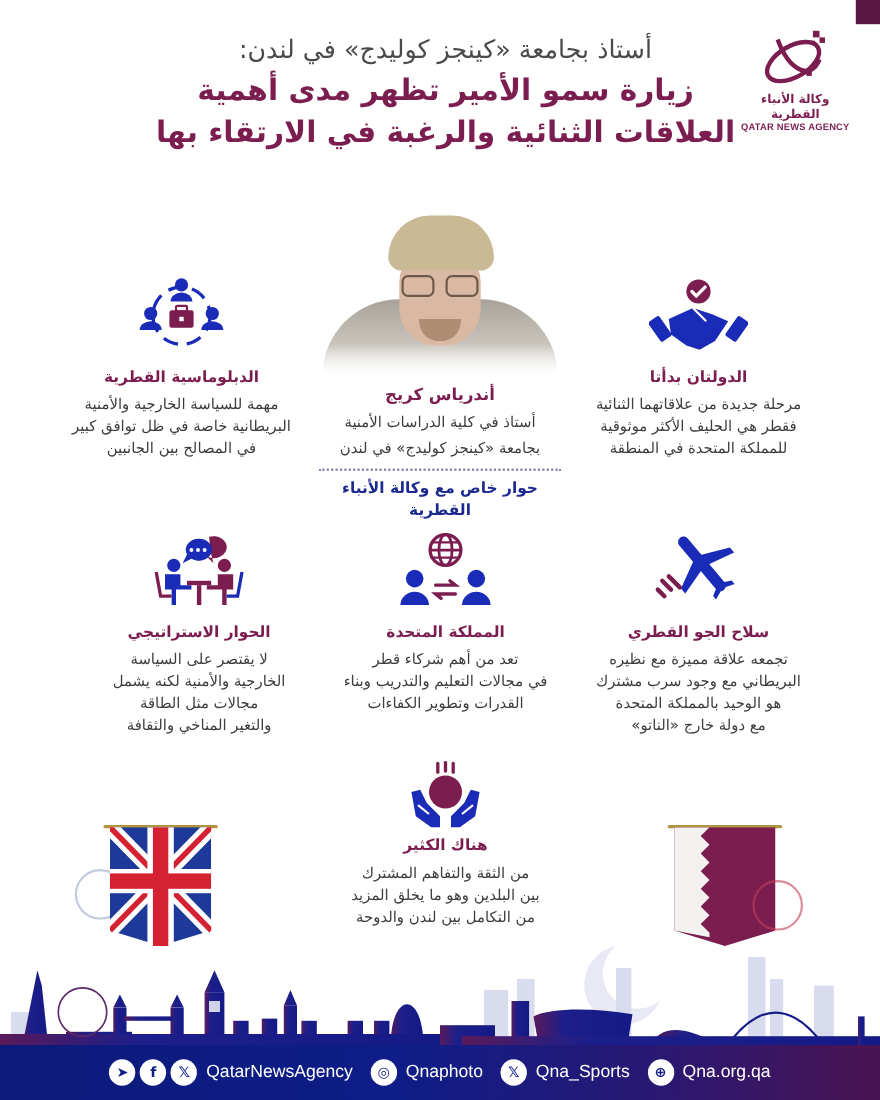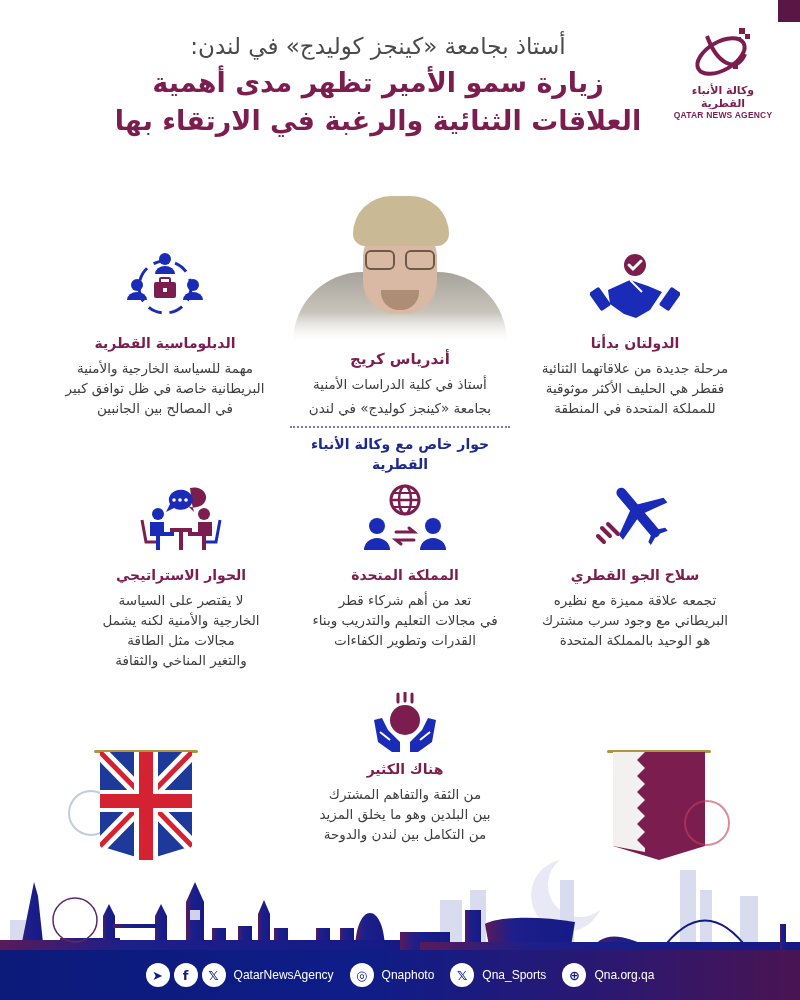--- a/index.html
+++ b/index.html
@@ -8,21 +8,21 @@
 
     .corner-block { position: absolute; top: 0; right: 0; width: 22px; height: 22px; background: #5a1746; }
 
     
     .logo { position: absolute; top: 24px; right: 22px; width: 110px; height: 100px; text-align: center; direction: ltr; }
     .logo svg { display: block; margin: 0 auto; }
     .logo-ar { font-size: 11px; font-weight: bold; color: #7b1d4f; direction: rtl; margin-top: -2px; }
     .logo-en { font-family: "Liberation Sans", sans-serif; font-size: 8.5px; font-weight: bold; color: #7b1d4f; letter-spacing: 0.2px; }
 
     
-    .header { position: absolute; top: 28px; left: 108px; width: 540px; text-align: center; }
+    .header { position: absolute; top: 28px; left: 135px; width: 540px; text-align: center; }
     .subtitle { font-size: 23px; color: #4a4a4a; font-weight: normal; line-height: 36px; }
     .title { font-size: 27px; color: #7b1d4f; font-weight: bold; line-height: 38px; }
 
     
     .person { position: absolute; top: 186px; left: 285px; width: 230px; text-align: center; }
     .portrait { width: 230px; height: 156px; position: relative; margin: 0 auto; overflow: hidden;
       background: radial-gradient(ellipse at 50% 110%, #ffffff 0%, #ffffff 20%, transparent 60%); }
     .portrait .coat { position: absolute; bottom: 0; left: 8px; width: 214px; height: 70px;
       background: linear-gradient(180deg, #a8a39a 0%, #c9c5bd 60%, #f4f3f1 100%); border-radius: 100px 100px 0 0; }
     .portrait .face { position: absolute; top: 34px; left: 78px; width: 74px; height: 94px; background: #d9b9a4; border-radius: 38px 38px 34px 34px; }
@@ -61,21 +61,21 @@
     .stamp-qa { top: 800px; left: 684px; border-color: #c3405a; }
 
     
     .skyline { position: absolute; top: 860px; left: 0; width: 800px; height: 92px; }
     .footer { position: absolute; top: 950px; left: 0; width: 800px; height: 50px;
       background: linear-gradient(90deg, #0c1a7a 0%, #0e1d88 45%, #2a1872 75%, #4a1452 100%);
       display: flex; align-items: center; justify-content: center; direction: ltr; gap: 16px; }
     .social-group { display: flex; align-items: center; gap: 4px; }
     .soc-icon { width: 24px; height: 24px; border-radius: 50%; background: #ffffff; color: #0e1d88;
       display: inline-flex; align-items: center; justify-content: center; font-family: "DejaVu Sans", sans-serif; font-size: 13px; font-weight: bold; }
-    .soc-label { color: #ffffff; font-family: "Liberation Sans", sans-serif; font-size: 12px; margin-left: 4px; }
+    .soc-label { color: #ffffff; font-family: "Liberation Sans", sans-serif; font-size: 16px; margin-left: 4px; }
   </style>
 </head>
 <body>
 
 <div class="corner-block"></div>
 
 <div class="logo">
   <svg width="72" height="62" viewBox="0 0 72 62">
     <ellipse cx="34" cy="32" rx="26" ry="14" fill="none" stroke="#7b1d4f" stroke-width="4" transform="rotate(-30 34 32)"></ellipse>
     <path d="M20 12 C 30 40, 50 50, 58 30" fill="none" stroke="#7b1d4f" stroke-width="4"></path>
@@ -155,20 +155,21 @@
       <path d="M49 52 L38 58 L38 62 L49 58 L60 62 L60 58 Z" fill="#1a2bb8"></path>
     </g>
     <line x1="12" y1="44" x2="20" y2="52" stroke="#7b1d4f" stroke-width="4" stroke-linecap="round"></line>
     <line x1="18" y1="40" x2="28" y2="50" stroke="#7b1d4f" stroke-width="4" stroke-linecap="round"></line>
     <line x1="8" y1="52" x2="14" y2="58" stroke="#7b1d4f" stroke-width="4" stroke-linecap="round"></line>
   </svg>
   <div class="f-title">سلاح الجو القطري</div>
   <div class="f-text">تجمعه علاقة مميزة مع نظيره</div>
   <div class="f-text" style="margin-top:0">البريطاني مع وجود سرب مشترك</div>
   <div class="f-text" style="margin-top:0">هو الوحيد بالمملكة المتحدة</div>
+  <div class="f-text" style="margin-top:0">مع دولة خارج «الناتو»</div>
 </div>
 
 <div class="feature f4">
   <svg class="icon" viewBox="0 0 90 70">
     <circle cx="45" cy="16" r="14" fill="none" stroke="#7b1d4f" stroke-width="3"></circle>
     <ellipse cx="45" cy="16" rx="6" ry="14" fill="none" stroke="#7b1d4f" stroke-width="2.5"></ellipse>
     <line x1="31" y1="16" x2="59" y2="16" stroke="#7b1d4f" stroke-width="2.5"></line>
     <line x1="33" y1="9" x2="57" y2="9" stroke="#7b1d4f" stroke-width="2"></line>
     <line x1="33" y1="23" x2="57" y2="23" stroke="#7b1d4f" stroke-width="2"></line>
     <circle cx="17" cy="42" r="8" fill="#1a2bb8"></circle>

